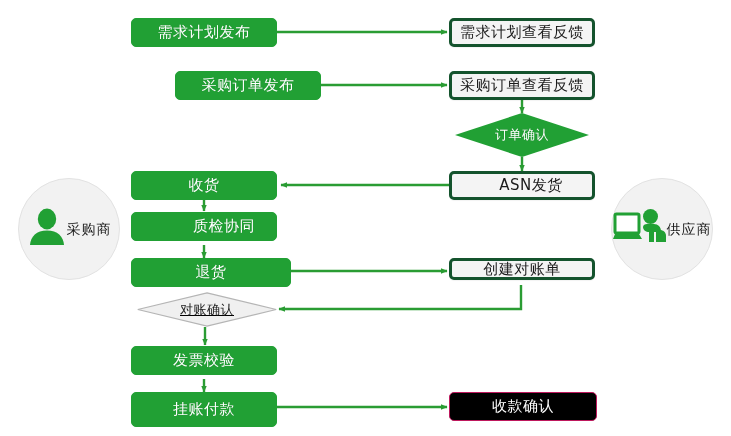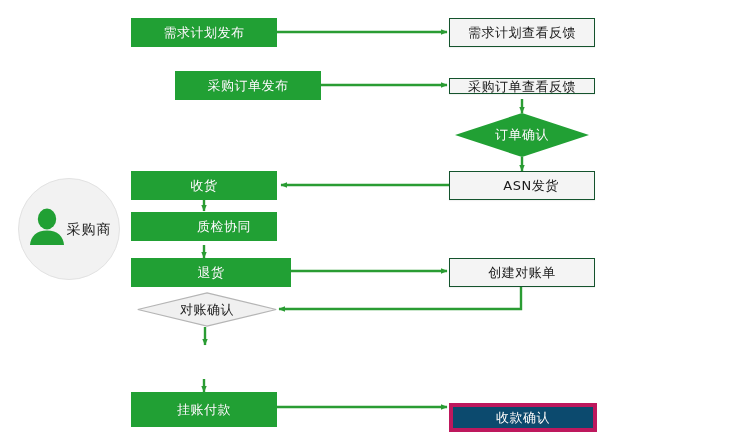--- a/index.html
+++ b/index.html
@@ -24,45 +24,44 @@
     width: 731px;
     height: 436px;
     pointer-events: none;
   }
   .node {
     position: absolute;
     box-sizing: border-box;
     display: flex;
     align-items: center;
     justify-content: center;
-    font-size: 13px;
+    font-size: 15px;
     line-height: 1;
     letter-spacing: 0.5px;
     white-space: nowrap;
-    border-radius: 0;
+    border-radius: 5px;
     text-align: center;
   }
   .node.green {
     background: #21a034;
     color: #ffffff;
     border: 1px solid #21a034;
     text-shadow: 0 0 1px rgba(0,0,0,0.18);
   }
   .node.grey {
     background: #f4f4f4;
     color: #1a1a1a;
-    border: 1px solid #14532d;
+    border: 3px solid #14532d;
     box-shadow: 0 1px 1px rgba(0,0,0,0.05);
   }
   .node.red {
-    background: #0c4a6e;
+    background: #000000;
     color: #ffffff;
-    border: 4px solid #be185d;
+    border: 1px solid #be185d;
     text-shadow: 0 0 1px rgba(0,0,0,0.18);
-    margin-top: 11px;
   }
   .diamond {
     position: absolute;
     display: flex;
     align-items: center;
     justify-content: center;
     font-size: 13px;
     white-space: nowrap;
     letter-spacing: 0.5px;
   }
@@ -150,51 +149,65 @@
   <div class="actor" style="left:18px; top:178px;">
     <span class="glyph">
       <svg width="40" height="38" viewBox="0 0 40 38">
         <ellipse cx="20" cy="11" rx="9.2" ry="10.4" fill="#21a034"></ellipse>
         <path d="M20,22.5 C30.5,22.5 36.5,28.5 37,37 L3,37 C3.5,28.5 9.5,22.5 20,22.5 z" fill="#21a034"></path>
       </svg>
     </span>
     <span class="aname">采购商</span>
   </div>
 
+  <div class="actor" style="left:611px; top:178px;">
+    <span class="glyph">
+      <svg width="54" height="38" viewBox="0 0 54 38">
+        <rect x="2" y="6" width="24" height="19" rx="1.5" fill="#ffffff" stroke="#21a034" stroke-width="3"></rect>
+        <path d="M2,26 L26,26 L29,31 L0,31 z" fill="#21a034"></path>
+        <circle cx="37.5" cy="8.5" r="7.5" fill="#21a034"></circle>
+        <path d="M30,19 C30,17 32,16 34,16 L41,16 C45,16 48,19 48,23 L48,34 L43,34 L43,24
+                 L41,24 L41,34 L36,34 L36,24 C33,24 30,22 30,19 z" fill="#21a034"></path>
+        <path d="M47,22 C50,22 53,24 53,28 L53,34 L47,34 z" fill="#21a034"></path>
+      </svg>
+    </span>
+    <span class="aname">供应商</span>
+  </div>
 
   <div class="node green" style="left:131px; top:18px; width:146px; height:29px;">需求计划发布</div>
 
   <div class="node grey" style="left:449px; top:18px; width:146px; height:29px;">需求计划查看反馈</div>
 
   <div class="node green" style="left:131px; top:71px; width:146px; height:29px;margin-left:44px;">采购订单发布</div>
 
-  <div class="node grey" style="left:449px; top:71px; width:146px; height:16px;margin-top:7px;">采购订单查看反馈</div>
+  <div class="node grey" style="left:449px; top:71px; width:146px; height:29px;">采购订单查看反馈</div>
 
   <div class="diamond green" style="left:455px; top:113px; width:134px; height:44px;">
     <svg class="shape" viewBox="0 0 134 44" preserveAspectRatio="none">
       <polygon points="67,0 134,22 67,44 0,22" fill="#21a034"></polygon>
     </svg>
     <span class="dlabel">订单确认</span>
   </div>
 
   <div class="node grey" style="left:449px; top:171px; width:146px; height:29px;padding-left:18px;">ASN发货</div>
 
   <div class="node green" style="left:131px; top:171px; width:146px; height:29px;">收货</div>
 
   <div class="node green" style="left:131px; top:212px; width:146px; height:29px;padding-left:40px;">质检协同</div>
 
   <div class="node green" style="left:131px; top:258px; width:160px; height:29px;">退货</div>
 
-  <div class="node grey" style="left:449px; top:258px; width:146px; height:29px;">创建对账单</div>
-
-  <div class="diamond grey" style="left:137px; top:292px; width:140px; height:35px;">
+  <div class="node grey" style="left:449px; top:258px; width:146px; height:22px;">创建对账单</div>
+
+  <div class="diamond grey" style="left:137px; top:292px; width:140px; height:35px;text-decoration:underline;">
     <svg class="shape" viewBox="0 0 140 35" preserveAspectRatio="none">
       <polygon points="70,0.8 139.2,17.5 70,34.2 0.8,17.5" fill="#f0f0f0" stroke="#b5b5b5" stroke-width="1.2"></polygon>
     </svg>
     <span class="dlabel">对账确认</span>
   </div>
 
+  <div class="node green" style="left:131px; top:346px; width:146px; height:29px;">发票校验</div>
 
   <div class="node green" style="left:131px; top:392px; width:146px; height:35px;">挂账付款</div>
 
   <div class="node red" style="left:449px; top:392px; width:148px; height:29px;">收款确认</div>
 
 </div>
 
 </body></html>

